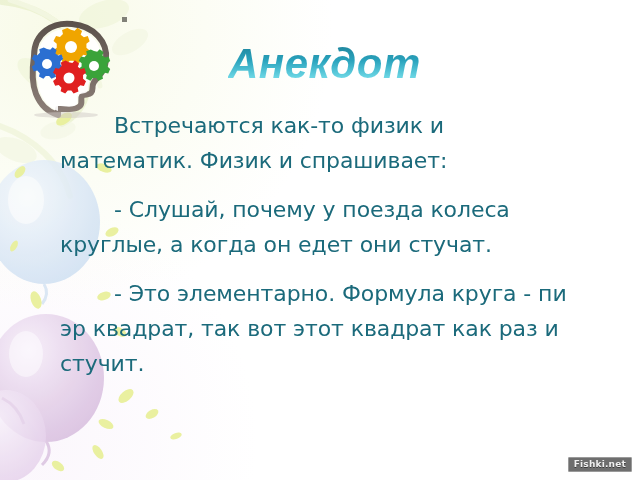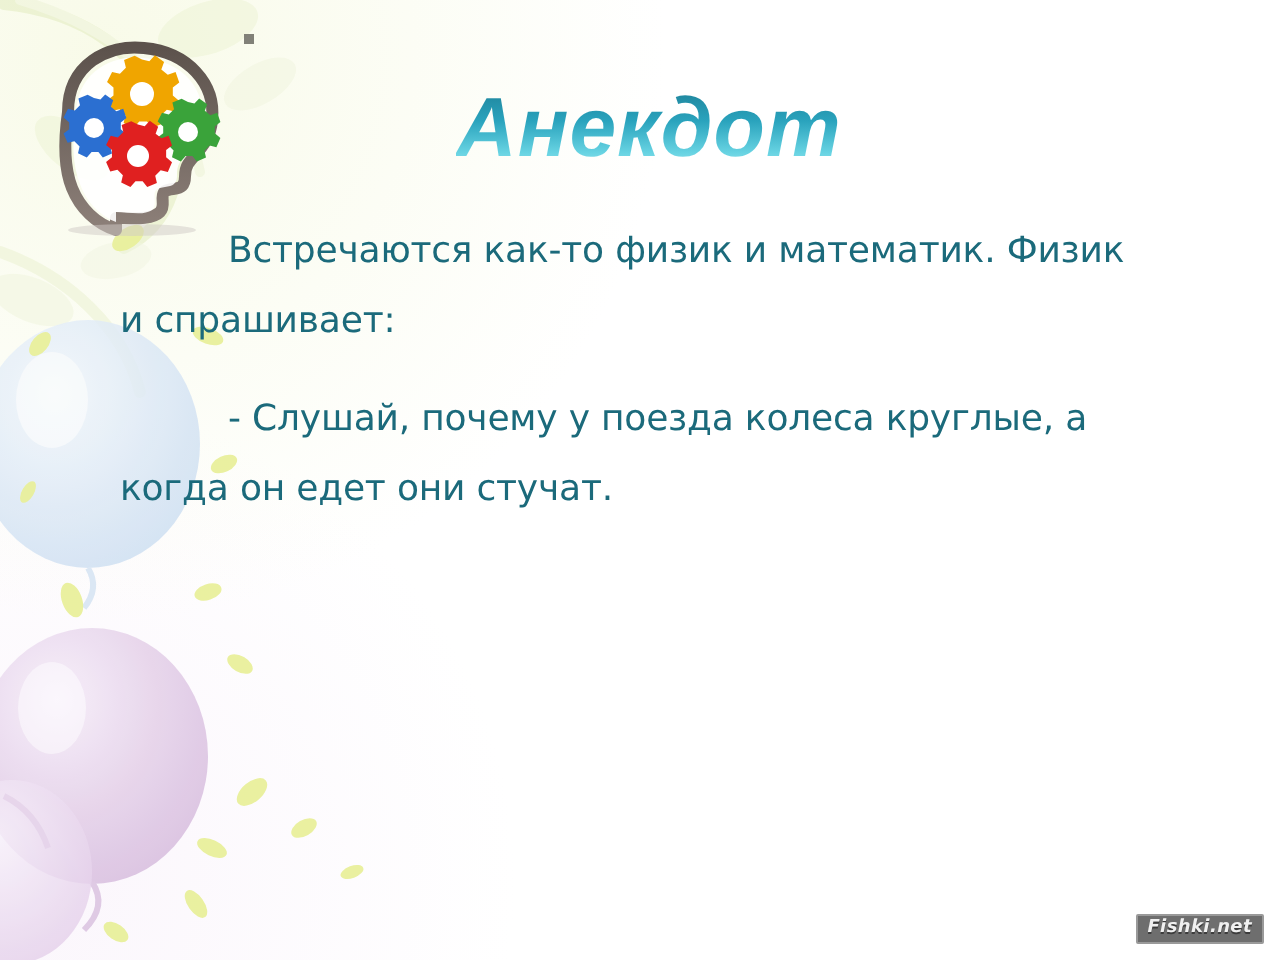--- a/index.html
+++ b/index.html
@@ -74,42 +74,41 @@
   }
 
   
   .body-copy {
     position: absolute;
     left: 60px;
     top: 108px;
     width: 510px;
     color: #1b6a7b;
     font-family: "DejaVu Sans", sans-serif;
-    font-size: 18px;
+    font-size: 22px;
     line-height: 35px;
     letter-spacing: -0.1px;
     text-align: left;
   }
   .body-copy p {
     margin: 0 0 0 0;
     text-indent: 54px;
   }
   .body-copy p + p { margin-top: 14px; }
 
   
   .watermark {
     position: absolute;
     right: 8px;
     bottom: 8px;
     background: #6e6e6e;
     border: 1px solid #9a9a9a;
     padding: 2px 5px 2px 5px;
     border-radius: 1px;
     line-height: 1;
-    font-style: italic;
   }
   .watermark .wm-text {
     display: block;
     font-family: "DejaVu Sans", sans-serif;
     font-size: 9px;
     font-weight: 700;
     color: #f0f0f0;
     letter-spacing: .2px;
     text-shadow: 0 1px 0 rgba(0,0,0,.45);
   }
@@ -238,19 +237,20 @@
     </svg>
   </div>
 
   <div class="speck"></div>
 
   <div class="title">Анекдот</div>
 
   <div class="body-copy">
     <p>Встречаются как-то физик и математик. Физик и спрашивает:</p>
     <p>- Слушай, почему у поезда колеса круглые, а когда он едет они стучат.</p>
+    <p>- Это элементарно. Формула круга - пи эр квадрат, так вот этот квадрат как раз и стучит.</p>
   </div>
 
   <div class="watermark">
     <span class="wm-text">Fishki.net</span>
   </div>
 
 </div>
 
 </body></html>

